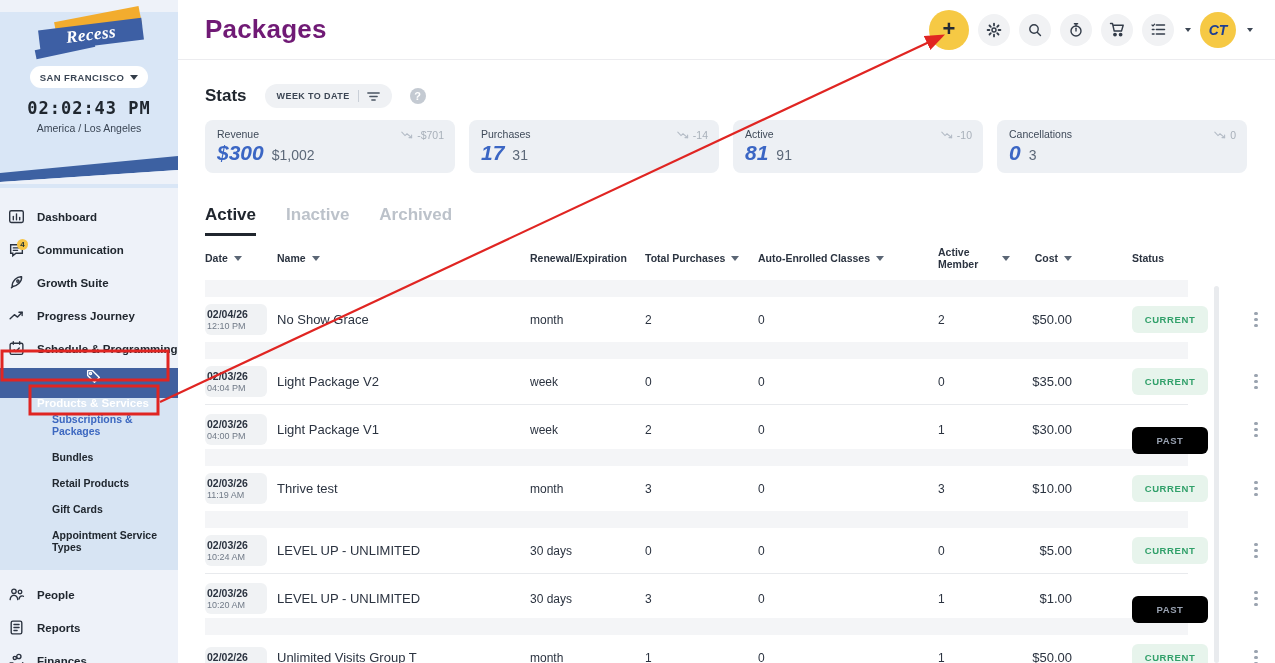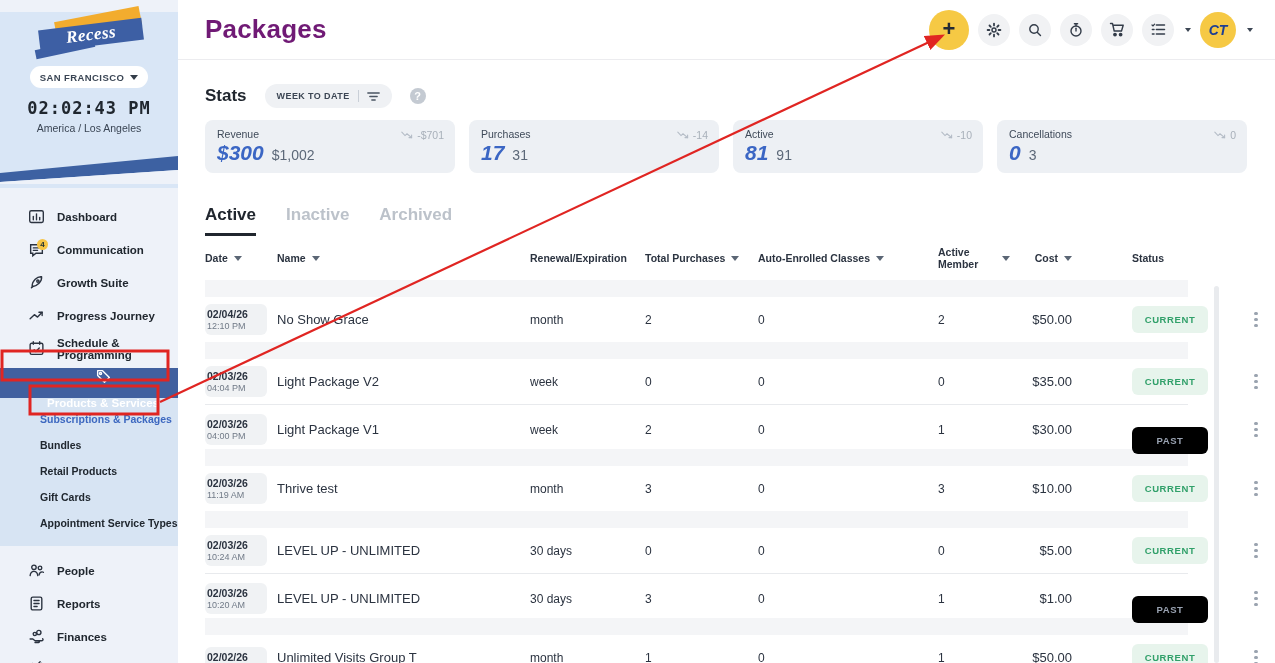--- a/index.html
+++ b/index.html
@@ -17,28 +17,28 @@
     display:flex; align-items:center; justify-content:center; }
   .logo-strip { position:absolute; left:6px; top:32px; width:60px; height:9px; background:#3d5fa4; transform:rotate(-12deg); }
   .logo-text { color:#fff; font-family:"Liberation Serif", serif; font-style:italic; font-weight:bold; font-size:17px; letter-spacing:.5px; }
   .loc-pill { width:118px; margin:2px auto 10px; background:#fff; border-radius:12px; height:22px;
     display:flex; align-items:center; justify-content:center; gap:6px; font-size:9.5px; font-weight:bold; color:#3a4554; letter-spacing:.4px; cursor:pointer; }
   .caret-dn { width:0; height:0; border-left:4px solid transparent; border-right:4px solid transparent; border-top:5px solid #333c49; }
   .clock { text-align:center; font-family:"DejaVu Sans Mono", monospace; font-weight:bold; font-size:17px; letter-spacing:1px; color:#20272f; }
   .tz { text-align:center; font-size:10.5px; color:#3a4554; margin-top:4px; }
 
   .menu { padding-top:12px; }
-  .mitem { display:flex; align-items:center; gap:12px; height:33px; padding:0 0 0 28px; cursor:pointer; }
+  .mitem { display:flex; align-items:center; gap:12px; height:33px; padding:0 0 0 8px; cursor:pointer; }
   .mitem .lbl { font-size:11.5px; font-weight:bold; color:#20272f; }
   .mitem.sel { background:#41609f; height:30px; margin-top:3px;flex-direction:column; }
   .mitem.sel .lbl { color:#fff; }
   .ic { width:17px; height:17px; flex:0 0 17px; position:relative; }
   .badge4 { position:absolute; right:-3px; top:-2px; width:11px; height:11px; border-radius:50%; background:#f6c445;
     font-size:8px; font-weight:bold; color:#233; display:flex; align-items:center; justify-content:center; }
-  .submenu { background:#d7e4f3; padding:8px 0 10px; }
+  .submenu { background:#d7e4f3; padding:8px 12px 10px; }
   .sitem { padding:7px 0 7px 40px; font-size:10.5px; font-weight:bold; color:#20272f; cursor:pointer; }
   .sitem.sel { color:#3d68c0; }
   .menu-bottom { padding-top:8px; }
 
   
   .main { position:absolute; left:178px; top:0; width:1097px; height:663px; background:#fff; }
   .topbar { height:60px; border-bottom:1px solid #ececef; display:flex; align-items:center; padding:0 22px 0 27px; }
   .page-title { font-size:26px; font-weight:bold; color:#701a75; letter-spacing:.2px; }
   .topbar-icons { margin-left:auto; display:flex; align-items:center; gap:9px; }
   .cbtn { width:32px; height:32px; border-radius:50%; background:#f1f2f4; display:flex; align-items:center; justify-content:center; cursor:pointer; }

